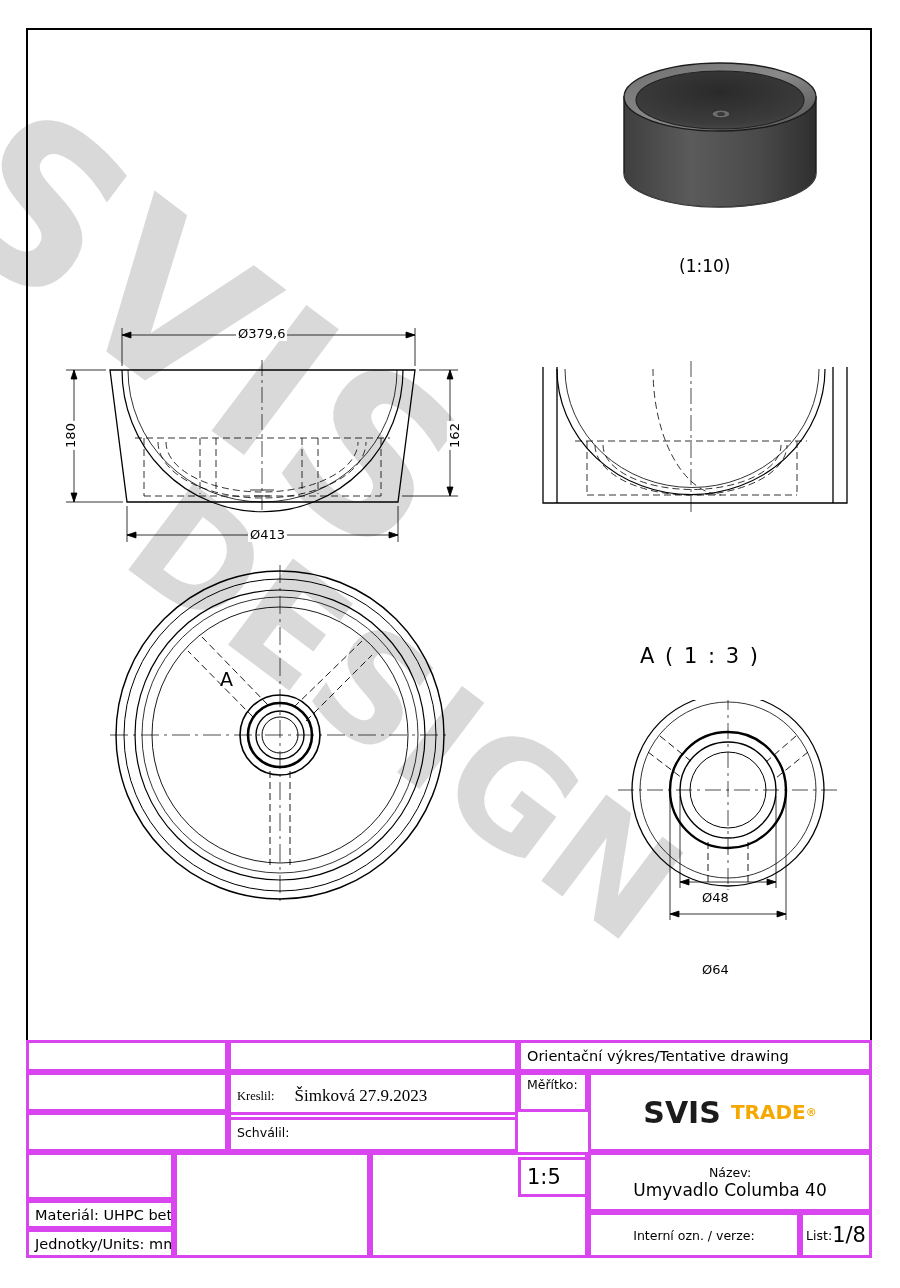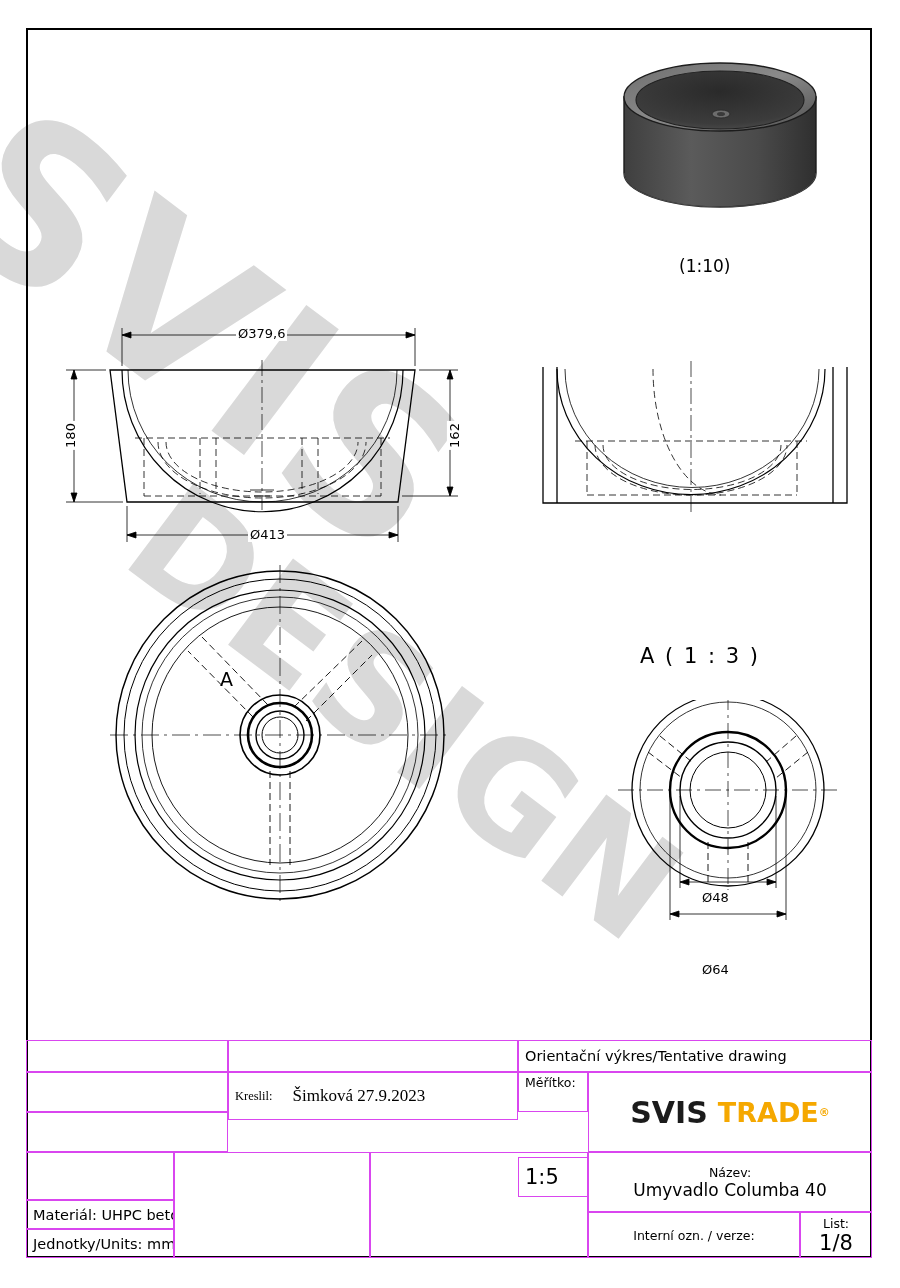--- a/index.html
+++ b/index.html
@@ -104,21 +104,21 @@
     position: absolute;
     left: 26px;
     top: 1040px;
     width: 846px;
     height: 218px;
     box-sizing: border-box;
   }
   .tb div.cell {
     position: absolute;
     box-sizing: border-box;
-    border: 1px solid #d946ef;
+    border: 3px solid #d946ef;
     font-size: 14.5px;
     padding: 2px 6px;
     overflow: hidden;
     white-space: nowrap;
     display: flex;
     align-items: center;
   }
   .cell-plain { font-size: 14.5px; }
   .small { font-size: 12.5px; }
   .center { justify-content: center; }
@@ -128,21 +128,21 @@
   .logo-svis {
     font-family: "DejaVu Sans", sans-serif;
     font-weight: bold;
     font-size: 30px;
     letter-spacing: 0px;
     color: #1b1b1b;
   }
   .logo-trade {
     font-family: "DejaVu Sans", sans-serif;
     font-weight: bold;
-    font-size: 27px;
+    font-size: 20px;
     color: #f5a800;
   }
   .logo-reg {
     font-size: 11px;
     vertical-align: super;
     color: #f5a800;
     font-weight: bold;
   }
 </style>
 </head>
@@ -384,37 +384,41 @@
       <span class="small">Měřítko:</span>
     </div>
     <div class="cell center" style="left:562px; top:32px; width:284px; height:80px;">
       <span class="logo-svis">SVIS</span>
       <span style="width:10px;"></span>
       <span class="logo-trade">TRADE</span>
       <span class="logo-reg">®</span>
     </div>
 
     <div class="cell" style="left:0px;  top:72px;  width:202px; height:40px;"></div>
+    <div class="cell" style="left:202px; top:72px; width:290px; height:40px;">
+      <span class="small">Schválil:</span>
+      <span class="mid" style="margin-left:14px;"></span>
+    </div>
     <div class="cell" style="left:492px; top:72px; width:70px; height:40px;margin-top:45px;">
       <span class="big">1:5</span>
     </div>
 
     <div class="cell" style="left:0px;  top:112px; width:148px; height:48px;"></div>
     <div class="cell" style="left:148px; top:112px; width:196px; height:106px;"></div>
     <div class="cell" style="left:344px; top:112px; width:218px; height:106px;"></div>
     <div class="cell" style="left:562px; top:112px; width:284px; height:60px; flex-direction:column; align-items:center; justify-content:center;">
       <span class="small">Název:</span>
       <span class="mid">Umyvadlo Columba 40</span>
     </div>
 
     <div class="cell" style="left:562px; top:172px; width:212px; height:46px; flex-direction:column; align-items:center; justify-content:center;">
       <span class="small">Interní ozn. / verze:</span>
       <span class="cell-plain"></span>
     </div>
-    <div class="cell" style="left:774px; top:172px; width:72px; height:46px; flex-direction:column; align-items:center; justify-content:center;">
+    <div class="cell" style="left:774px; top:172px; width:72px; height:46px; flex-direction:row; align-items:center; justify-content:center;">
       <span class="small">List:</span>
       <span class="big">1/8</span>
     </div>
 
     <div class="cell" style="left:0px; top:160px; width:148px; height:29px;">Materiál: UHPC beton</div>
     <div class="cell" style="left:0px; top:189px; width:148px; height:29px;">Jednotky/Units: mm</div>
   </div>
 
 </div>
 

